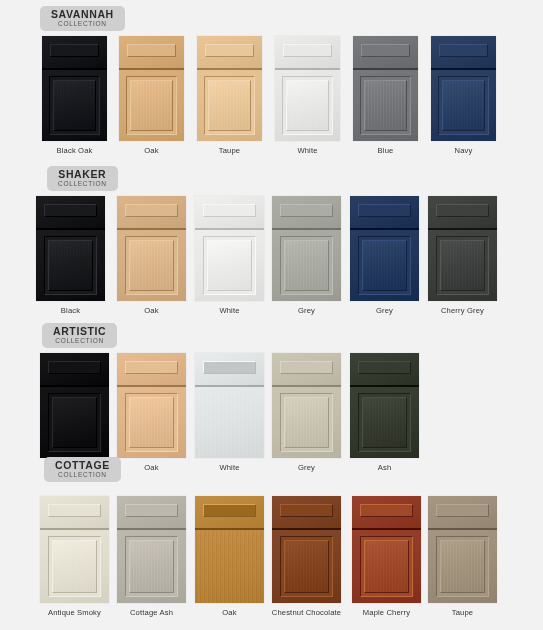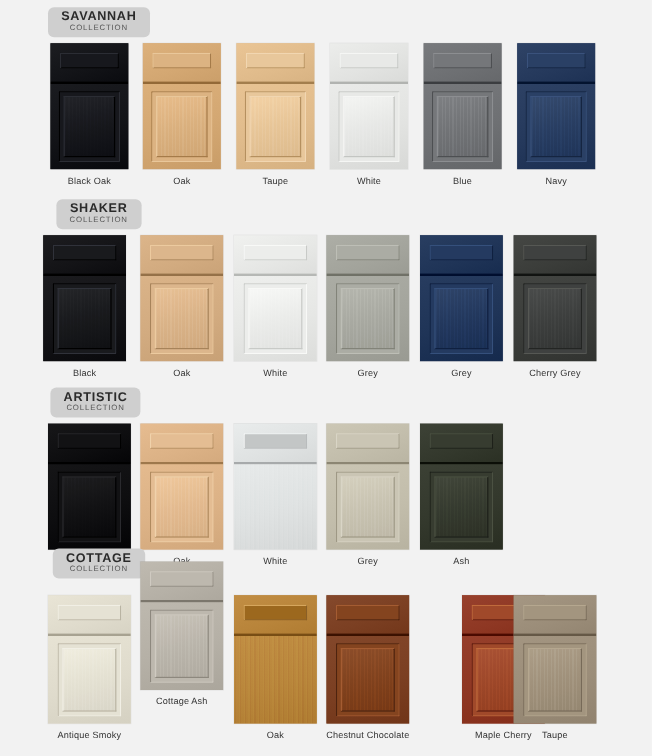--- a/index.html
+++ b/index.html
@@ -403,21 +403,21 @@
             <div class="lower" style="top: 34px; background: linear-gradient(165deg, rgb(231, 227, 212), rgb(223, 219, 204) 55%, rgb(213, 209, 194));">
               <div class="inset" style="inset: 6px 8px; background: rgb(229, 226, 212); border-width: 1.5px; border-style: solid; border-color: rgb(185, 180, 163) rgb(241, 239, 229) rgb(241, 239, 229) rgb(185, 180, 163); border-radius: 1px;">
                 <div class="inset" style="inset: 3px; background: linear-gradient(165deg, rgb(241, 238, 224), rgb(229, 226, 212) 50%, rgb(219, 216, 202)); border-width: 1px; border-style: solid; border-color: rgb(241, 239, 229) rgb(185, 180, 163) rgb(185, 180, 163) rgb(241, 239, 229);">
                   <div class="grainwrap" style="background: repeating-linear-gradient(90deg, rgba(255, 255, 255, 0.08) 0px, rgba(255, 255, 255, 0.08) 1px, rgba(0, 0, 0, 0.07) 1px, rgba(0, 0, 0, 0.07) 3px);"></div>
                 </div>
               </div>
             </div>
           </div>
           <div class="label">Antique Smoky</div>
         </div>
-        <div class="cell" style="position: absolute; left: 117px; top: 468px; width: 69px;">
+        <div class="cell" style="position: absolute; left: 117px; top: 496px; width: 69px;">
           <div class="door" style="width: 69px; height: 107px; background: rgb(181, 176, 166);">
             <div class="drawer" style="height: 32px; background: linear-gradient(160deg, rgb(191, 186, 176), rgb(181, 176, 166) 60%, rgb(173, 168, 158));">
               <div class="inset" style="left: 8px; right: 8px; top: 8px; height: 13px; background: rgb(189, 184, 174); border-width: 1px; border-style: solid; border-color: rgb(207, 202, 193) rgb(141, 136, 126) rgb(141, 136, 126) rgb(207, 202, 193); border-radius: 1px;"></div>
             </div>
             <div class="gap" style="top: 32px; height: 2px; background: rgb(123, 118, 108);"></div>
             <div class="lower" style="top: 34px; background: linear-gradient(165deg, rgb(189, 184, 174), rgb(181, 176, 166) 55%, rgb(171, 166, 156));">
               <div class="inset" style="inset: 6px 8px; background: rgb(189, 184, 174); border-width: 1.5px; border-style: solid; border-color: rgb(141, 136, 126) rgb(207, 202, 193) rgb(207, 202, 193) rgb(141, 136, 126); border-radius: 1px;">
                 <div class="inset" style="inset: 3px; background: linear-gradient(165deg, rgb(201, 196, 186), rgb(189, 184, 174) 50%, rgb(179, 174, 164)); border-width: 1px; border-style: solid; border-color: rgb(207, 202, 193) rgb(141, 136, 126) rgb(141, 136, 126) rgb(207, 202, 193);">
                   <div class="grainwrap" style="background: repeating-linear-gradient(90deg, rgba(255, 255, 255, 0.08) 0px, rgba(255, 255, 255, 0.08) 1px, rgba(0, 0, 0, 0.07) 1px, rgba(0, 0, 0, 0.07) 3px);"></div>
                 </div>
@@ -447,21 +447,21 @@
             <div class="lower" style="top: 34px; background: linear-gradient(165deg, rgb(131, 71, 42), rgb(123, 63, 34) 55%, rgb(113, 53, 24));">
               <div class="inset" style="inset: 6px 8px; background: rgb(132, 68, 31); border-width: 1.5px; border-style: solid; border-color: rgb(77, 35, 15) rgb(164, 92, 50) rgb(164, 92, 50) rgb(77, 35, 15); border-radius: 1px;">
                 <div class="inset" style="inset: 3px; background: linear-gradient(165deg, rgb(144, 80, 43), rgb(132, 68, 31) 50%, rgb(122, 58, 21)); border-width: 1px; border-style: solid; border-color: rgb(164, 92, 50) rgb(77, 35, 15) rgb(77, 35, 15) rgb(164, 92, 50);">
                   <div class="grainwrap" style="background: repeating-linear-gradient(90deg, rgba(255, 255, 255, 0.08) 0px, rgba(255, 255, 255, 0.08) 1px, rgba(0, 0, 0, 0.07) 1px, rgba(0, 0, 0, 0.07) 3px);"></div>
                 </div>
               </div>
             </div>
           </div>
           <div class="label">Chestnut  Chocolate</div>
         </div>
-        <div class="cell" style="position: absolute; left: 370px; top: 496px; width: 69px; padding-left: 15px;">
+        <div class="cell" style="position: absolute; left: 337px; top: 496px; width: 69px; padding-left: 15px;">
           <div class="door" style="width: 69px; height: 107px; background: rgb(142, 55, 35);">
             <div class="drawer" style="height: 32px; background: linear-gradient(160deg, rgb(152, 65, 45), rgb(142, 55, 35) 60%, rgb(134, 47, 27));">
               <div class="inset" style="left: 8px; right: 8px; top: 8px; height: 13px; background: rgb(160, 73, 42); border-width: 1px; border-style: solid; border-color: rgb(192, 107, 60) rgb(93, 28, 16) rgb(93, 28, 16) rgb(192, 107, 60); border-radius: 1px;"></div>
             </div>
             <div class="gap" style="top: 32px; height: 2px; background: rgb(75, 10, 0);"></div>
             <div class="lower" style="top: 34px; background: linear-gradient(165deg, rgb(150, 63, 43), rgb(142, 55, 35) 55%, rgb(132, 45, 25));">
               <div class="inset" style="inset: 6px 8px; background: rgb(160, 73, 42); border-width: 1.5px; border-style: solid; border-color: rgb(93, 28, 16) rgb(192, 107, 60) rgb(192, 107, 60) rgb(93, 28, 16); border-radius: 1px;">
                 <div class="inset" style="inset: 3px; background: linear-gradient(165deg, rgb(172, 85, 54), rgb(160, 73, 42) 50%, rgb(150, 63, 32)); border-width: 1px; border-style: solid; border-color: rgb(192, 107, 60) rgb(93, 28, 16) rgb(93, 28, 16) rgb(192, 107, 60);">
                   <div class="grainwrap" style="background: repeating-linear-gradient(90deg, rgba(255, 255, 255, 0.08) 0px, rgba(255, 255, 255, 0.08) 1px, rgba(0, 0, 0, 0.07) 1px, rgba(0, 0, 0, 0.07) 3px);"></div>
                 </div>

